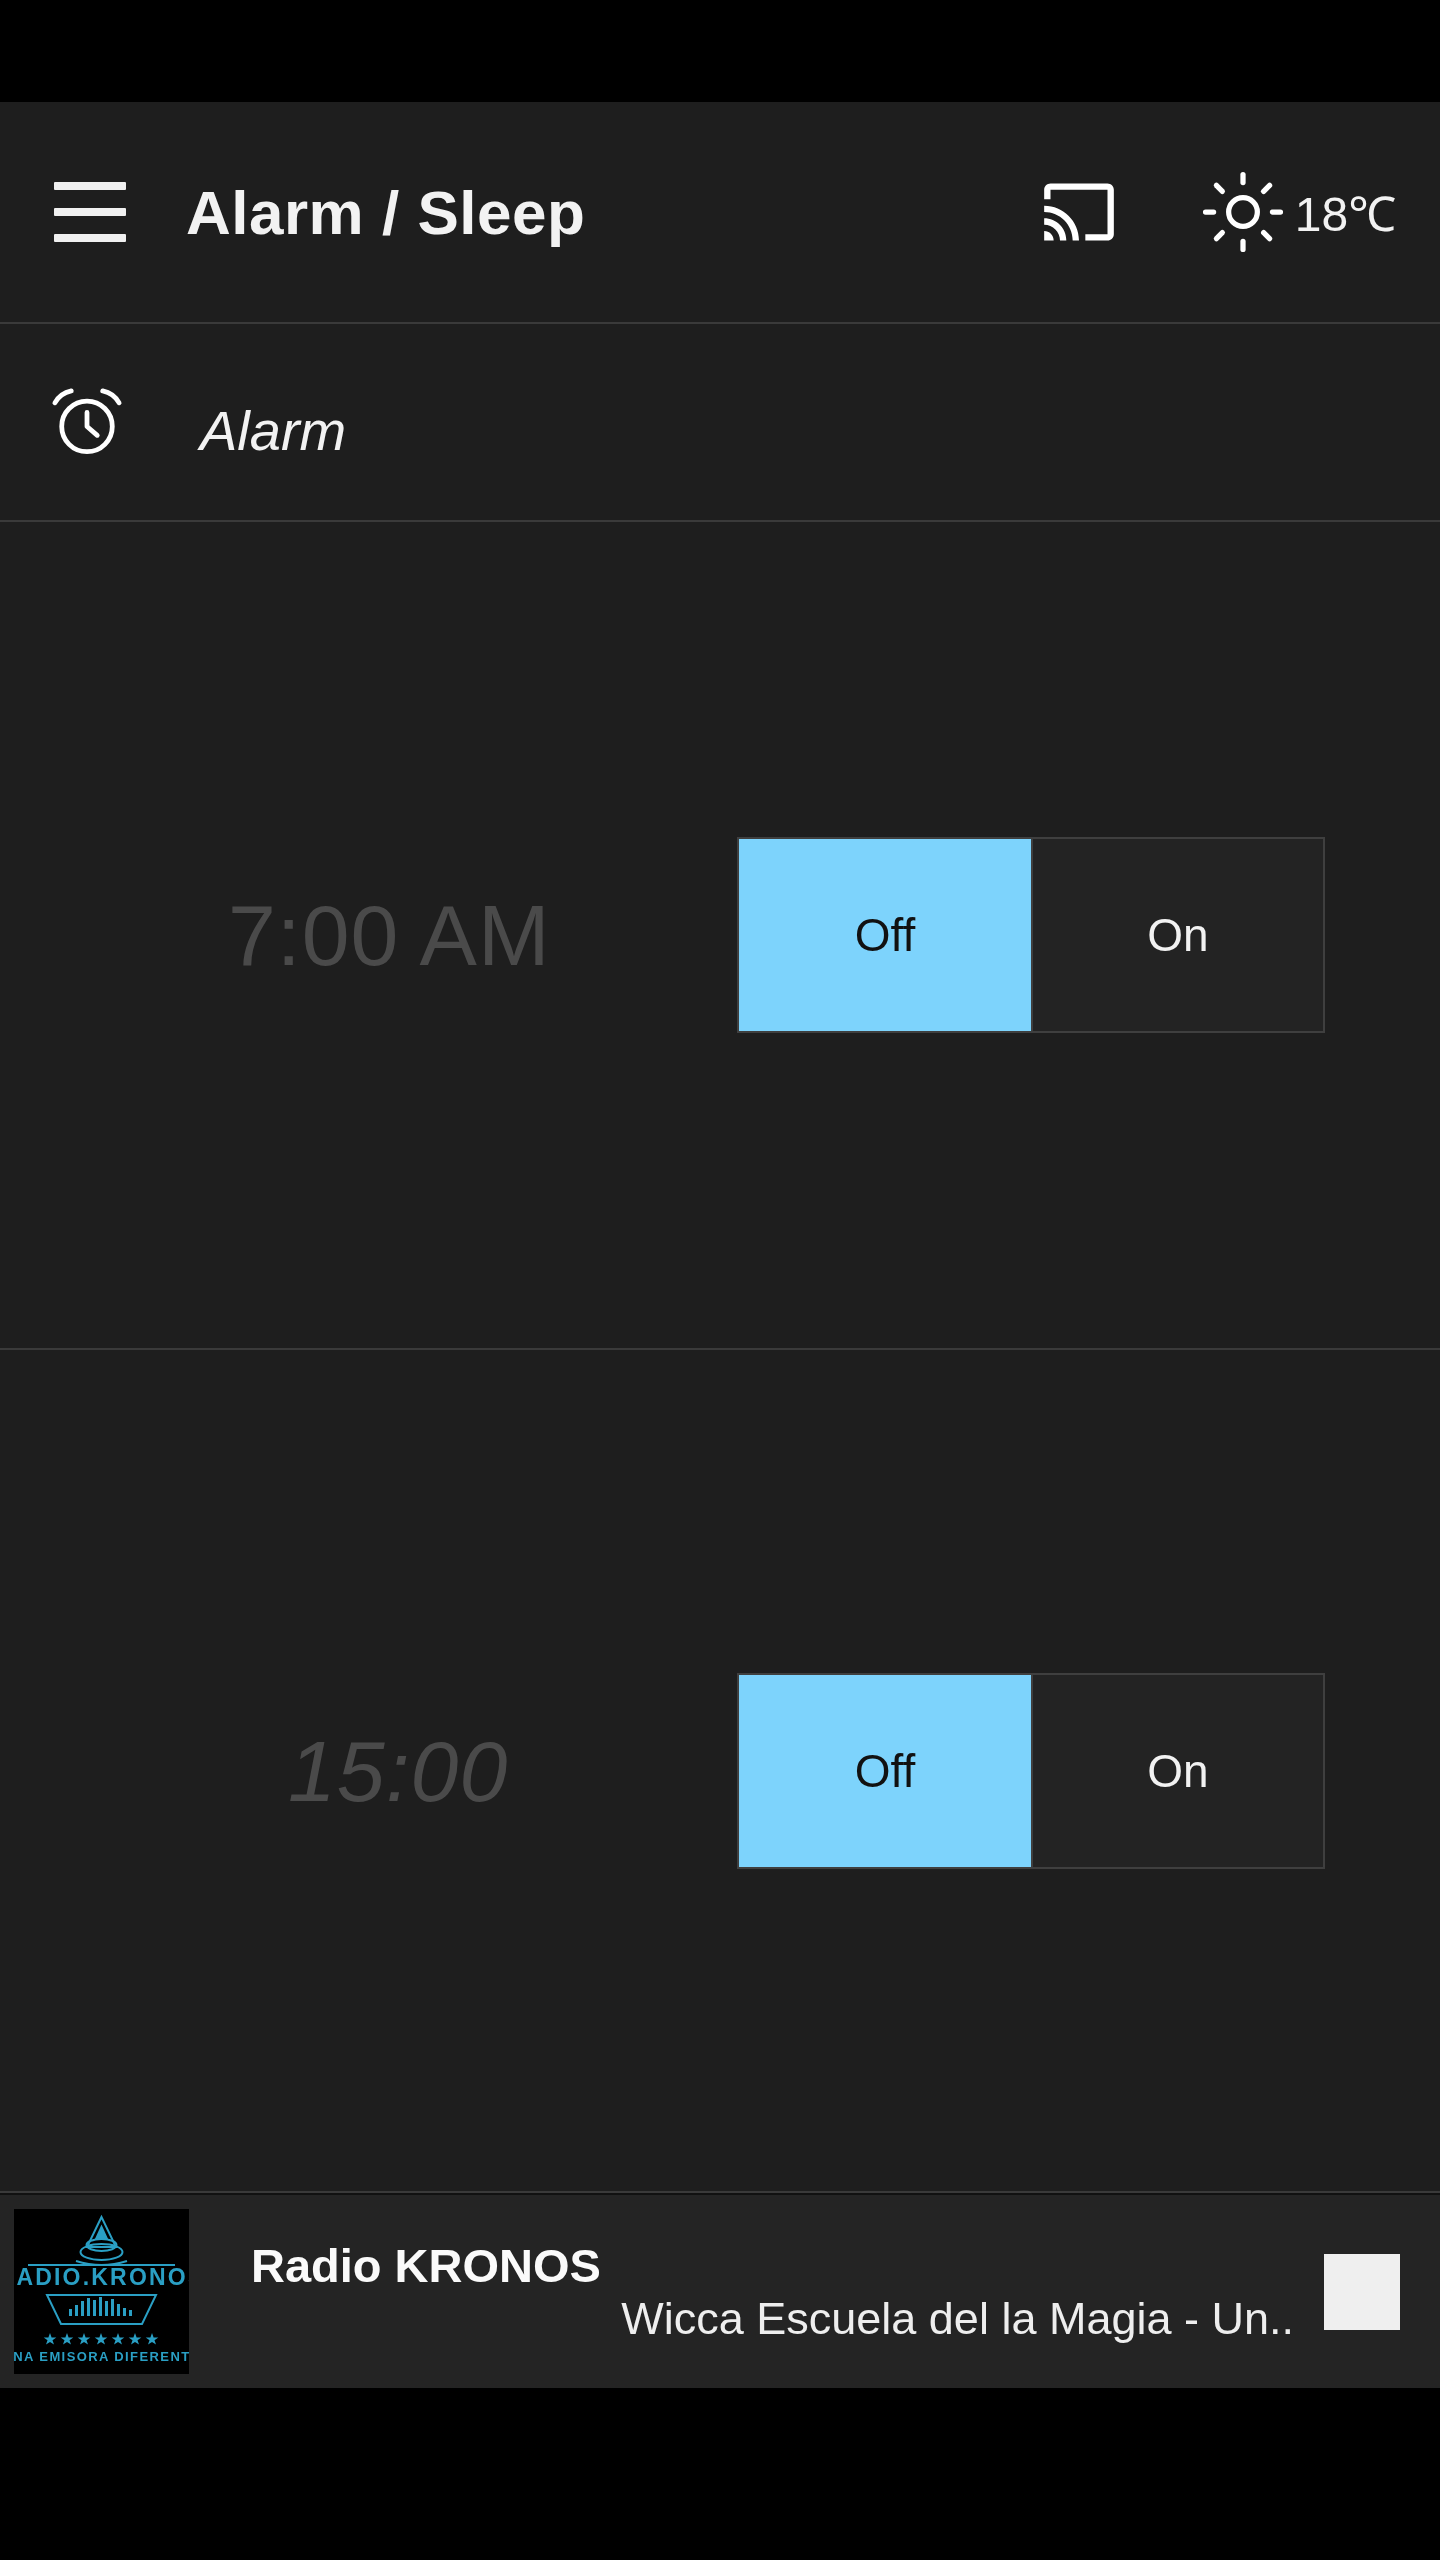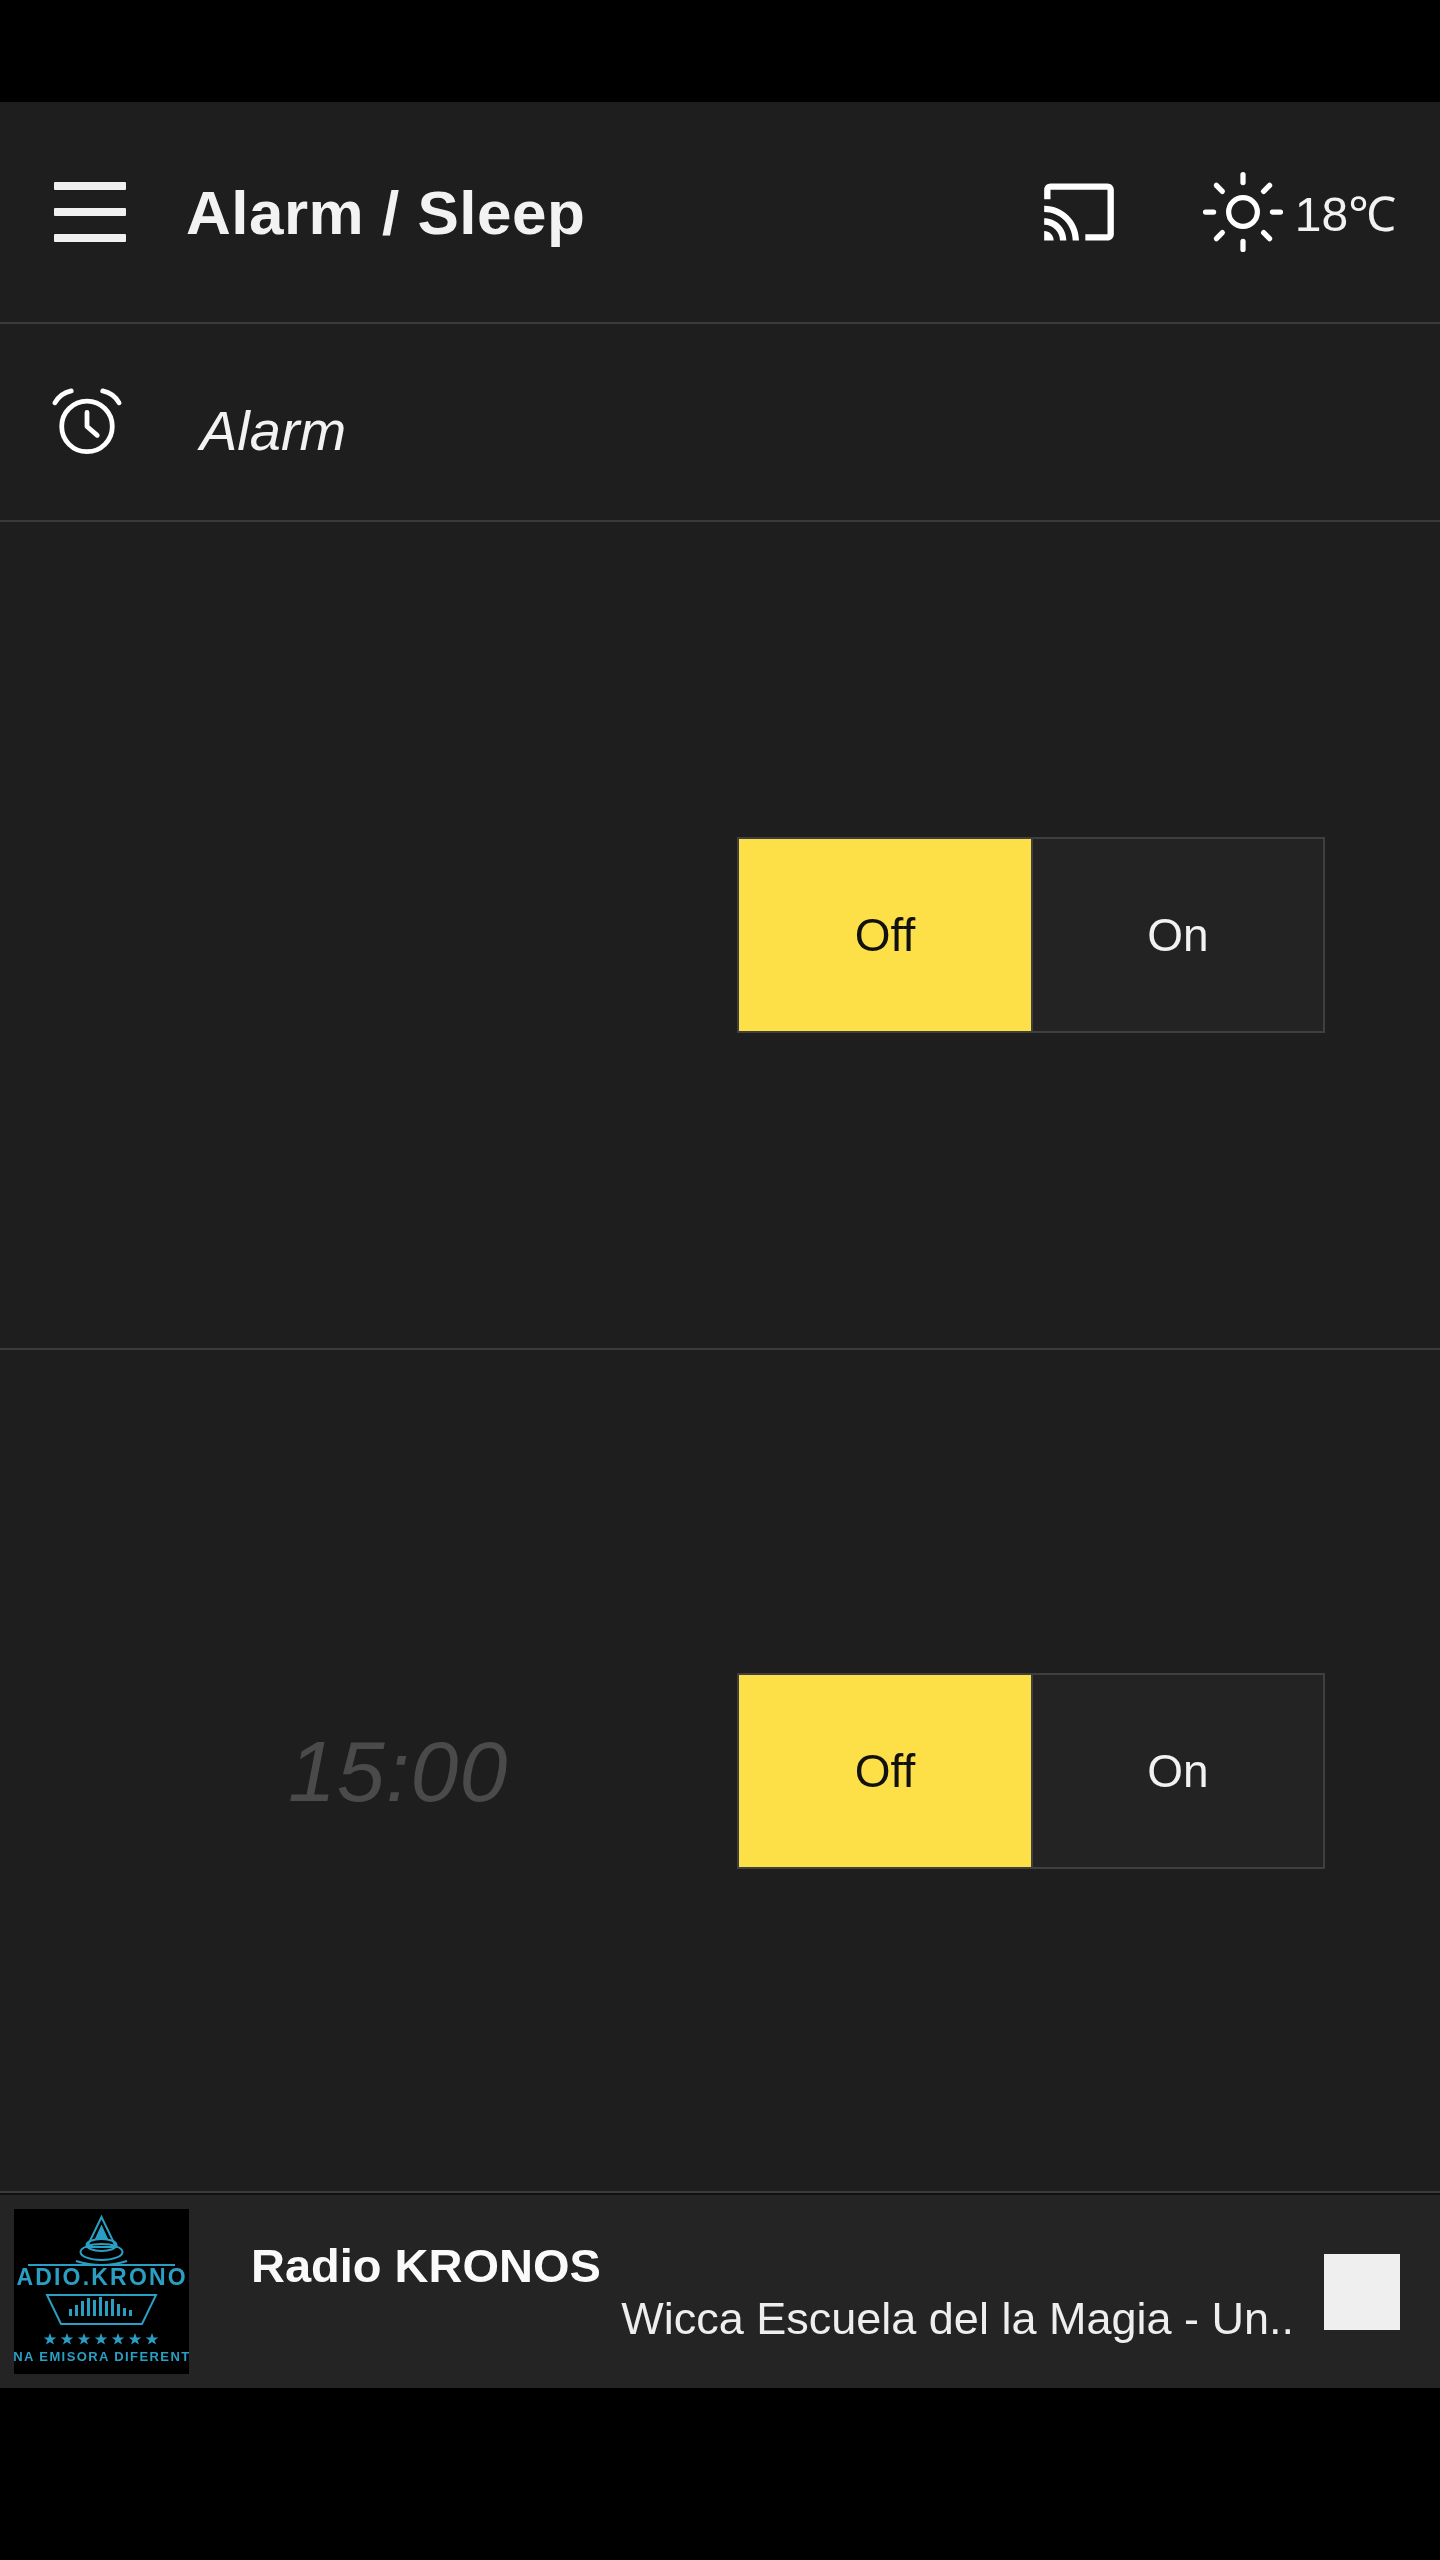--- a/index.html
+++ b/index.html
@@ -120,21 +120,21 @@
     width:588px;
   }
   .seg {
     flex:1 1 50%;
     display:flex; align-items:center; justify-content:center;
     font-size:46px;
     cursor:pointer;
     user-select:none;
   }
   .seg.on-state {
-    background:#fde047;
+    background:#7dd3fc;
     color:#111111;
   }
   .seg.off-state {
     background:#232323;
     color:#f2f2f2;
     border-left:2px solid #3f3f3f;
   }
 
   
   .spacer { flex:1 1 auto; background:#1e1e1e; }
@@ -227,20 +227,21 @@
     <svg class="sec-icon" viewBox="0 0 24 24">
       <circle cx="12" cy="13.3" r="7.4" fill="none" stroke="#ffffff" stroke-width="1.4"></circle>
       <path d="M12 9.2 V13.3 L15 15.9" fill="none" stroke="#ffffff" stroke-width="1.4" stroke-linecap="round" stroke-linejoin="round"></path>
       <path d="M2.6 6.4 A7.2 7.2 0 0 1 7.4 2.9" fill="none" stroke="#ffffff" stroke-width="1.4" stroke-linecap="round"></path>
       <path d="M21.4 6.4 A7.2 7.2 0 0 0 16.6 2.9" fill="none" stroke="#ffffff" stroke-width="1.4" stroke-linecap="round"></path>
     </svg>
     <div class="sec-label">Alarm</div>
   </div>
 
   <div class="panel" id="alarm-panel">
+    <div class="time-value" id="alarm-time">7:00 AM</div>
     <div class="segmented">
       <div class="seg on-state">Off</div>
       <div class="seg off-state">On</div>
     </div>
   </div>
 
 
   <div class="panel" id="sleep-panel">
     <div class="time-value" id="sleep-time">15:00</div>
     <div class="segmented">

